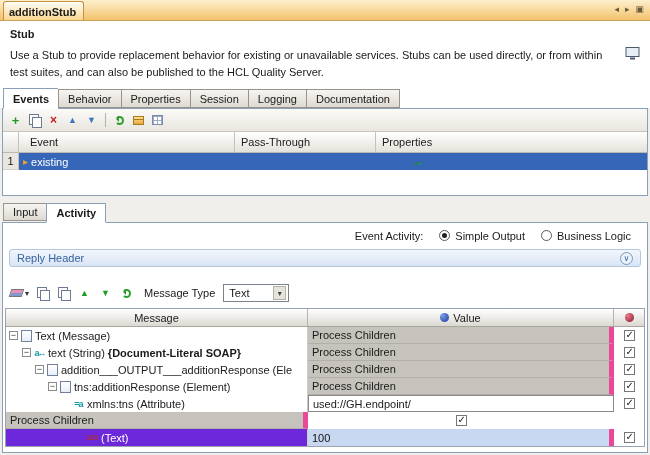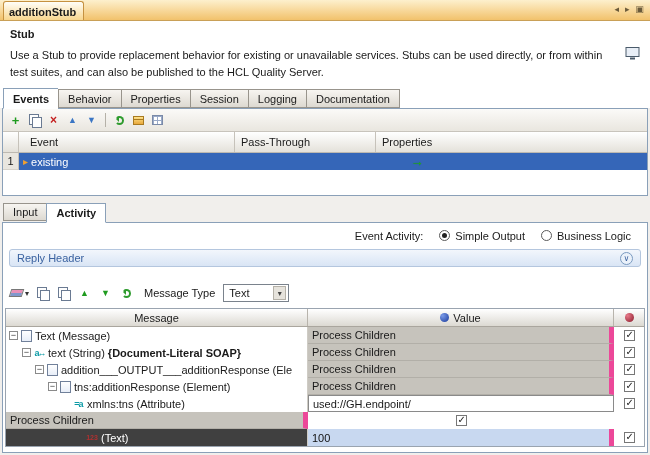--- a/index.html
+++ b/index.html
@@ -86,21 +86,21 @@
   .dot { width:9px; height:9px; border-radius:50%; display:inline-block; }
   .dot.blue { background:radial-gradient(circle at 30% 30%,#7a9ae8,#1a3a9a); }
   .dot.red { background:radial-gradient(circle at 30% 30%,#e87a8a,#8a1a2a); }
 
   .trow { display:grid; grid-template-columns:302px 1fr 30px; height:17px; background:#fff; cursor:default; }
   .tmsg { display:flex; align-items:center; gap:3px; overflow:hidden; white-space:nowrap; border-right:1px solid #cfccc5; }
   .tval { border-right:5px solid #ec4899; padding:0 4px; display:flex; align-items:center; overflow:hidden; white-space:nowrap; }
   .tval.gray { background:#c6c3bc; border-bottom:1px solid #b2afa8; }
   .tval.white { background:#fff; border:1px solid #8a8a8a; }
   .tchk { display:flex; align-items:center; justify-content:center; }
-  .trow.selected .tmsg { background:#404040; color:#fff; }
+  .trow.selected .tmsg { background:#6d28d9; color:#fff; }
   .trow.selected .tval { background:#c8d8f0; color:#111; }
   .exp { width:9px; height:9px; min-width:9px; border:1px solid #8a8a8a; background:#fff; color:#333; font-size:9px; line-height:7px; display:inline-flex; align-items:center; justify-content:center; cursor:pointer; }
   .exp::after { content:"−"; margin-top:-1px; }
   .noexp { width:9px; min-width:9px; height:9px; display:inline-block; }
   .nicon { display:inline-flex; align-items:center; justify-content:center; min-width:11px; }
   .page { width:10px; height:12px; background:linear-gradient(#ffffff,#e8eef8); border:1px solid #70809a; }
   .sicon { color:#0a9aa5; font-weight:bold; font-size:9px; width:11px; }
   .sicon::after { content:"a\2194"; letter-spacing:-2px; }
   .aicon { color:#0a9aa5; font-weight:bold; font-size:9px; width:11px; }
   .aicon::after { content:"=a"; letter-spacing:-1px; }

